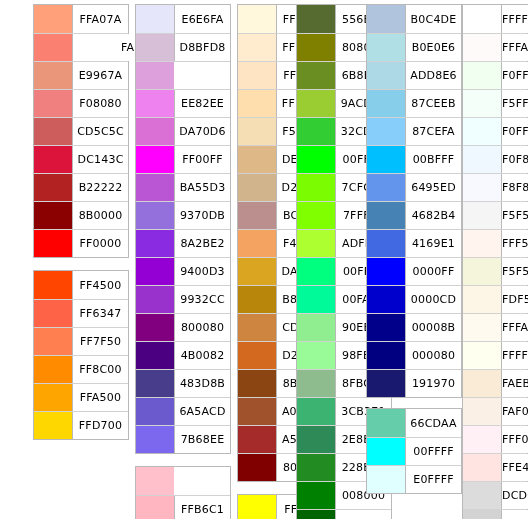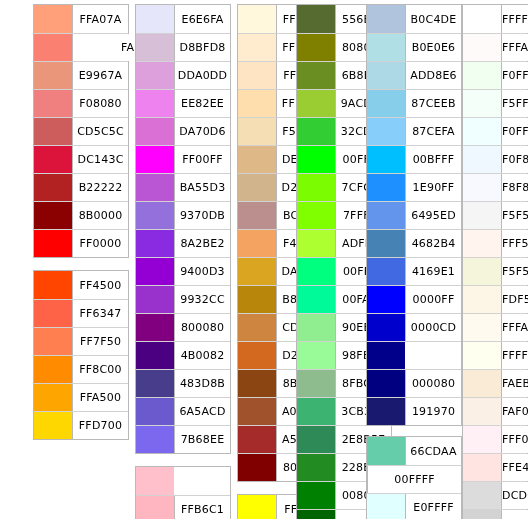--- a/index.html
+++ b/index.html
@@ -141,21 +141,20 @@
         <div class="color-row" style="height: 28px; border-top-color: rgb(210, 210, 210);">
           <div class="swatch" style="width: 38px; background: rgb(230, 230, 250);"></div>
           <div class="hex-label" style="border-left-color: rgb(185, 185, 185); color: rgb(0, 0, 0);">E6E6FA</div>
         </div>
         <div class="color-row" style="height: 28px; border-top-color: rgb(210, 210, 210);">
           <div class="swatch" style="width: 38px; background: rgb(216, 191, 216);"></div>
           <div class="hex-label" style="border-left-color: rgb(185, 185, 185); color: rgb(0, 0, 0);">D8BFD8</div>
         </div>
         <div class="color-row" style="height: 28px; border-top-color: rgb(210, 210, 210);">
           <div class="swatch" style="width: 38px; background: rgb(221, 160, 221);"></div>
-          <div class="hex-label" style="border-left-color: rgb(185, 185, 185); color: rgb(0, 0, 0);">DDA0DD</div>
         </div>
         <div class="color-row" style="height: 28px; border-top-color: rgb(210, 210, 210);">
           <div class="swatch" style="width: 38px; background: rgb(238, 130, 238);"></div>
           <div class="hex-label" style="border-left-color: rgb(185, 185, 185); color: rgb(0, 0, 0);">EE82EE</div>
         </div>
         <div class="color-row" style="height: 28px; border-top-color: rgb(210, 210, 210);">
           <div class="swatch" style="width: 38px; background: rgb(218, 112, 214);"></div>
           <div class="hex-label" style="border-left-color: rgb(185, 185, 185); color: rgb(0, 0, 0);">DA70D6</div>
         </div>
         <div class="color-row" style="height: 28px; border-top-color: rgb(210, 210, 210);">
@@ -396,24 +395,20 @@
         </div>
         <div class="color-row" style="height: 28px; border-top-color: rgb(210, 210, 210);">
           <div class="swatch" style="width: 38px; background: rgb(135, 206, 250);"></div>
           <div class="hex-label" style="border-left-color: rgb(185, 185, 185); color: rgb(0, 0, 0);">87CEFA</div>
         </div>
         <div class="color-row" style="height: 28px; border-top-color: rgb(210, 210, 210);">
           <div class="swatch" style="width: 38px; background: rgb(0, 191, 255);"></div>
           <div class="hex-label" style="border-left-color: rgb(185, 185, 185); color: rgb(0, 0, 0);">00BFFF</div>
         </div>
         <div class="color-row" style="height: 28px; border-top-color: rgb(210, 210, 210);">
-          <div class="swatch" style="width: 38px; background: rgb(30, 144, 255);"></div>
-          <div class="hex-label" style="border-left-color: rgb(185, 185, 185); color: rgb(0, 0, 0);">1E90FF</div>
-        </div>
-        <div class="color-row" style="height: 28px; border-top-color: rgb(210, 210, 210);">
           <div class="swatch" style="width: 38px; background: rgb(100, 149, 237);"></div>
           <div class="hex-label" style="border-left-color: rgb(185, 185, 185); color: rgb(0, 0, 0);">6495ED</div>
         </div>
         <div class="color-row" style="height: 28px; border-top-color: rgb(210, 210, 210);">
           <div class="swatch" style="width: 38px; background: rgb(70, 130, 180);"></div>
           <div class="hex-label" style="border-left-color: rgb(185, 185, 185); color: rgb(0, 0, 0);">4682B4</div>
         </div>
         <div class="color-row" style="height: 28px; border-top-color: rgb(210, 210, 210);">
           <div class="swatch" style="width: 38px; background: rgb(65, 105, 225);"></div>
           <div class="hex-label" style="border-left-color: rgb(185, 185, 185); color: rgb(0, 0, 0);">4169E1</div>
@@ -421,37 +416,38 @@
         <div class="color-row" style="height: 28px; border-top-color: rgb(210, 210, 210);">
           <div class="swatch" style="width: 38px; background: rgb(0, 0, 255);"></div>
           <div class="hex-label" style="border-left-color: rgb(185, 185, 185); color: rgb(0, 0, 0);">0000FF</div>
         </div>
         <div class="color-row" style="height: 28px; border-top-color: rgb(210, 210, 210);">
           <div class="swatch" style="width: 38px; background: rgb(0, 0, 205);"></div>
           <div class="hex-label" style="border-left-color: rgb(185, 185, 185); color: rgb(0, 0, 0);">0000CD</div>
         </div>
         <div class="color-row" style="height: 28px; border-top-color: rgb(210, 210, 210);">
           <div class="swatch" style="width: 38px; background: rgb(0, 0, 139);"></div>
+          <div class="hex-label" style="border-left-color: rgb(185, 185, 185); color: rgb(0, 0, 0);">00008B</div>
         </div>
         <div class="color-row" style="height: 28px; border-top-color: rgb(210, 210, 210);">
           <div class="swatch" style="width: 38px; background: rgb(0, 0, 128);"></div>
           <div class="hex-label" style="border-left-color: rgb(185, 185, 185); color: rgb(0, 0, 0);">000080</div>
         </div>
         <div class="color-row" style="height: 28px; border-top-color: rgb(210, 210, 210);">
           <div class="swatch" style="width: 38px; background: rgb(25, 25, 112);"></div>
           <div class="hex-label" style="border-left-color: rgb(185, 185, 185); color: rgb(0, 0, 0);">191970</div>
         </div>
       </div>
       <div class="group-gap" style="height: 10px;"></div>
       <div class="palette-group" style="border-color: rgb(185, 185, 185);">
         <div class="color-row" style="height: 28px; border-top-color: rgb(210, 210, 210);">
           <div class="swatch" style="width: 38px; background: rgb(102, 205, 170);"></div>
           <div class="hex-label" style="border-left-color: rgb(185, 185, 185); color: rgb(0, 0, 0);">66CDAA</div>
         </div>
-        <div class="color-row" style="height: 28px; border-top-color: rgb(210, 210, 210); flex-direction: column;">
+        <div class="color-row" style="height: 28px; border-top-color: rgb(210, 210, 210);">
           <div class="swatch" style="width: 38px; background: rgb(0, 255, 255);"></div>
           <div class="hex-label" style="border-left-color: rgb(185, 185, 185); color: rgb(0, 0, 0);">00FFFF</div>
         </div>
         <div class="color-row" style="height: 28px; border-top-color: rgb(210, 210, 210);">
           <div class="swatch" style="width: 38px; background: rgb(224, 255, 255);"></div>
           <div class="hex-label" style="border-left-color: rgb(185, 185, 185); color: rgb(0, 0, 0);">E0FFFF</div>
         </div>
       </div>
     </div>
     <div class="palette-column" style="left: 462px; width: 66px;">

